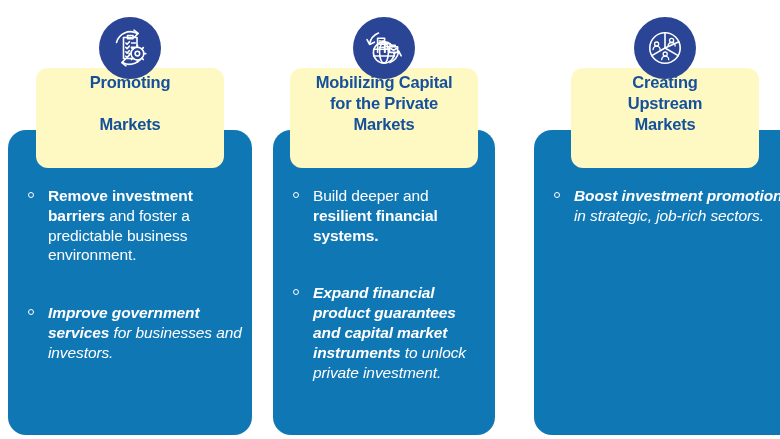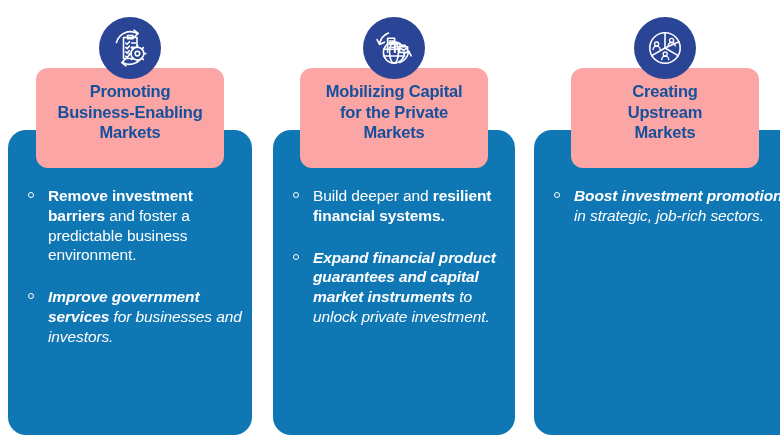--- a/index.html
+++ b/index.html
@@ -40,24 +40,24 @@
   }
 
   
   .header-plaque {
     position: absolute;
     top: 68px;
     left: 50%;
     transform: translateX(-50%);
     width: 188px;
     height: 100px;
-    background: #fca5a5;
+    background: #fef9c3;
     border-radius: 12px;
     display: flex;
-    align-items: center;
+    align-items: flex-start;
     justify-content: center;
     box-sizing: border-box;
     padding: 4px 6px 16px 6px;
   }
   .header-title {
     color: #14509B;
     font-weight: bold;
     font-size: 16.5px;
     line-height: 1.27;
     text-align: center;
@@ -86,42 +86,42 @@
     position: absolute;
     top: 186px;
     left: 0;
     width: 100%;
     box-sizing: border-box;
     padding: 0 10px 0 18px;
   }
   .bullet-item {
     position: relative;
     padding-left: 22px;
-    margin-bottom: 22px;
+    margin-bottom: 38px;
     color: #ffffff;
     font-size: 15.5px;
     line-height: 1.28;
     letter-spacing: -0.1px;
   }
   .bullet-item:last-child { margin-bottom: 0; font-style: italic; }
   .bullet-marker {
     position: absolute;
     left: 2px;
     top: 6px;
     width: 6px;
     height: 6px;
     border: 1.3px solid #ffffff;
     border-radius: 50%;
     box-sizing: border-box;
   }
   .bullet-text b { font-weight: bold; }
 
   
   #pillar-1 { left: 8px;   width: 244px; }
-  #pillar-2 { left: 273px; width: 242px; }
+  #pillar-2 { left: 273px; width: 222px; }
   #pillar-3 { left: 534px; width: 262px; }
 
   #pillar-3 .bullets { padding-right: 4px; }
 </style>
 </head>
 <body>
 
 <div id="infographic">
 
   <div class="pillar" id="pillar-1">
@@ -162,21 +162,21 @@
             <line x1="-4.5" y1="4.5" x2="-5.9" y2="5.9"></line>
             <line x1="4.5" y1="4.5" x2="5.9" y2="5.9"></line>
           </g>
         </g>
       </svg>
     </div>
 
     <div class="header-plaque">
       <div class="header-title">
         <span>Promoting</span><br>
-        <span>Business-Enabling</span><br>
+        <br>
         <span>Markets</span>
       </div>
     </div>
 
     <div class="bullets">
       <div class="bullet-item">
         <span class="bullet-marker"></span>
         <span class="bullet-text"><b>Remove investment barriers</b><span> and foster a predictable business environment.</span></span>
       </div>
       <div class="bullet-item">

